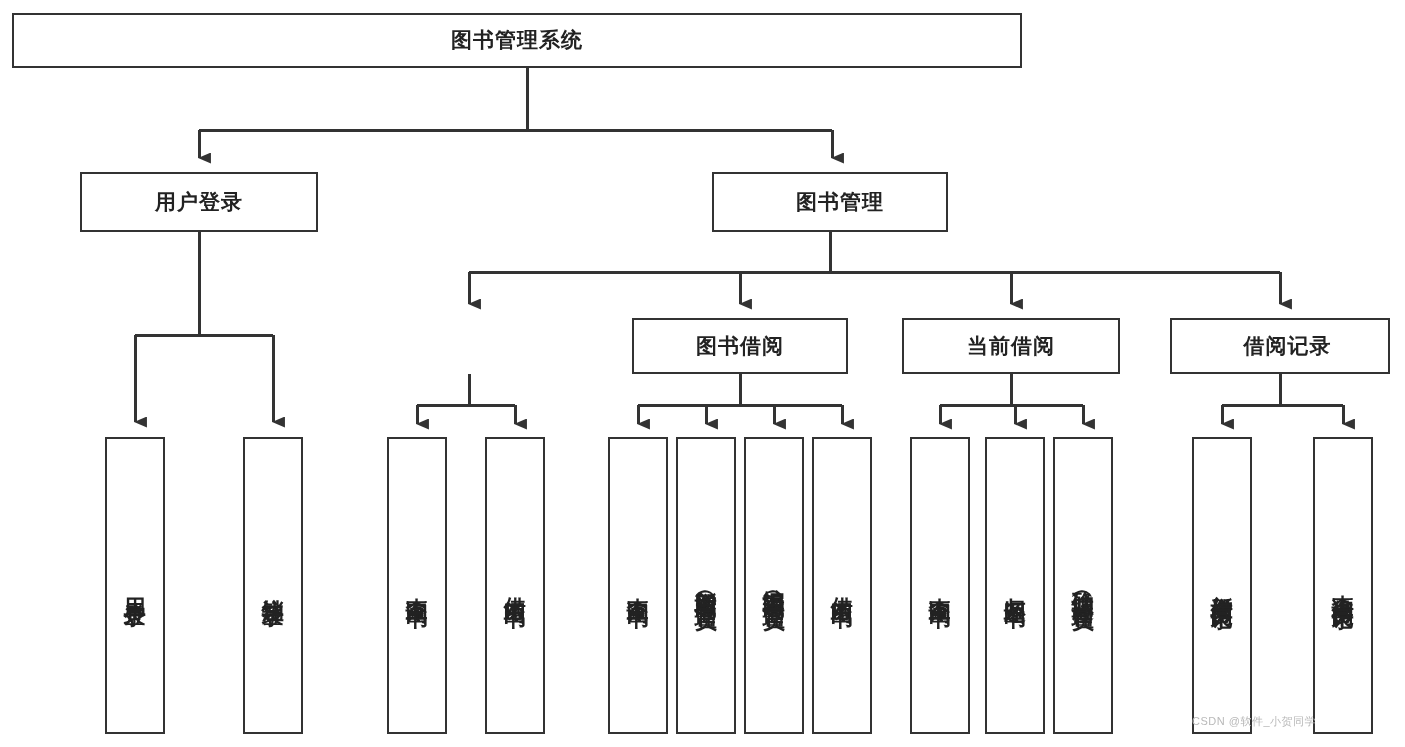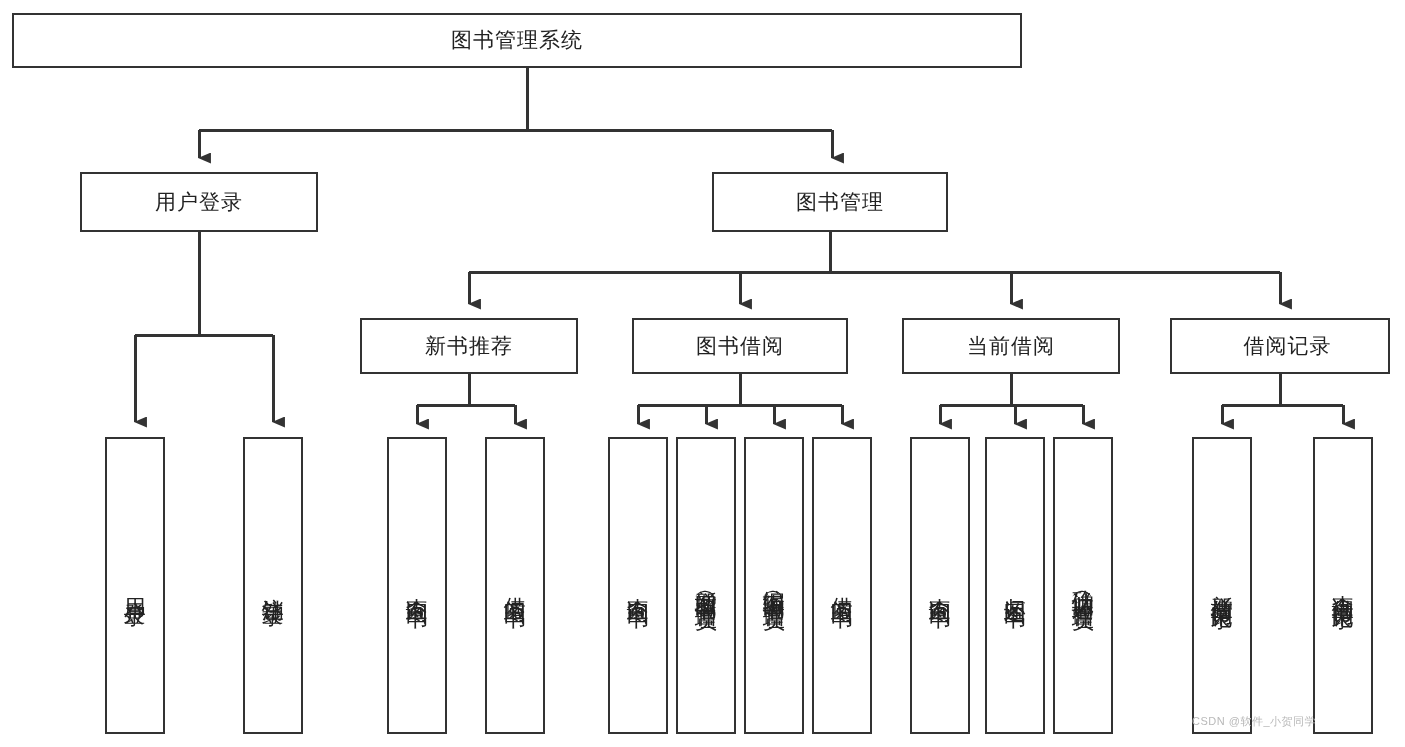--- a/index.html
+++ b/index.html
@@ -1,21 +1,21 @@
 <!DOCTYPE html>
 <html><head>
 <meta charset="utf-8">
 <style>
   html,body{margin:0;padding:0;background:#ffffff;}
   body{font-family:"Liberation Sans","DejaVu Sans",sans-serif;}
   #stage{position:relative;width:1405px;height:747px;background:#ffffff;overflow:hidden;}
   #wires{position:absolute;left:0;top:0;width:1405px;height:747px;}
   .node{position:absolute;box-sizing:border-box;background:#ffffff;border:2px solid #333333;
         display:flex;align-items:center;justify-content:center;color:#222222;}
-  .node .lbl{display:block;text-align:left;line-height:1.05;white-space:nowrap;}
+  .node .lbl{display:block;text-align:left;line-height:1.05;white-space:nowrap;font-weight:bold;}
   .h-node .lbl{font-size:21px;letter-spacing:1px;}
   .v-node{align-items:center;justify-content:center;}
   .v-node .lbl{writing-mode:vertical-rl;text-orientation:upright;font-size:22px;
                letter-spacing:3px;line-height:1.25;}
   .watermark{position:absolute;font-size:11px;color:#b9b9b9;white-space:nowrap;
              left:1192px;top:714px;letter-spacing:0.5px;}
 </style>
 </head>
 <body>
 
@@ -75,23 +75,20 @@
     <span class="lbl">图书管理系统</span>
   </div>
 
   <div class="node h-node" style="left:80px;top:172px;width:238px;height:60px;">
     <span class="lbl">用户登录</span>
   </div>
   <div class="node h-node" style="left:712px;top:172px;width:236px;height:60px;padding-left:20px;">
     <span class="lbl">图书管理</span>
   </div>
 
-  <div class="node h-node" style="left:360px;top:318px;width:218px;height:56px;">
-    <span class="lbl">新书推荐</span>
-  </div>
   <div class="node h-node" style="left:632px;top:318px;width:216px;height:56px;">
     <span class="lbl">图书借阅</span>
   </div>
   <div class="node h-node" style="left:902px;top:318px;width:218px;height:56px;">
     <span class="lbl">当前借阅</span>
   </div>
   <div class="node h-node" style="left:1170px;top:318px;width:220px;height:56px;padding-left:15px;">
     <span class="lbl">借阅记录</span>
   </div>
 

